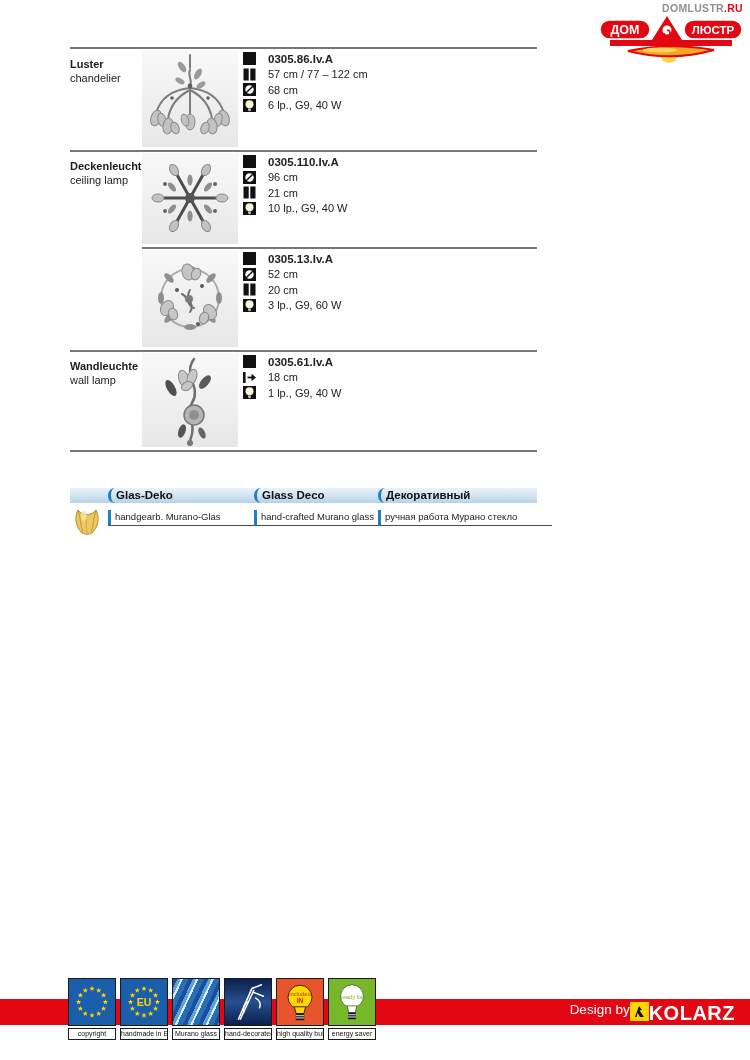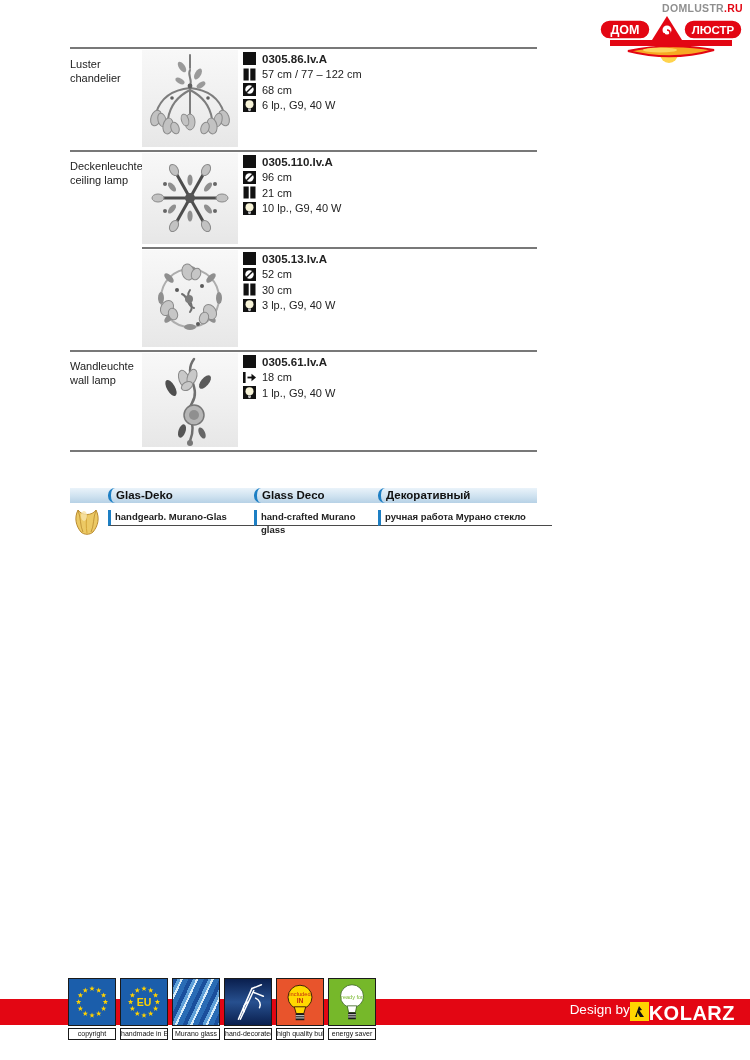--- a/index.html
+++ b/index.html
@@ -9,38 +9,38 @@
   
   .site-logo { position:absolute; top:2px; right:5px; width:150px; text-align:right; }
   .site-url { font-size:10.5px; font-weight:bold; letter-spacing:0.3px; padding-right:2px; }
   .site-url .gray { color:#8f8f8f; }
   .site-url .red { color:#e30613;margin-top:20px; }
 
   
   .catalog { position:absolute; left:70px; top:47px; width:467px; height:404px; }
   .hr { position:absolute; height:1.5px; background:#787878; }
   .p-label { position:absolute; left:0; width:72px; font-size:11px; color:#1c1c1c; line-height:14px; }
-  .p-label b { font-weight:normal; }
+  .p-label b { font-weight:bold; }
   .p-img { position:absolute; left:72px; width:96px;
     background:linear-gradient(180deg,#f8f8f8 0%,#efefef 55%,#e7e7e7 100%); }
   .p-specs { position:absolute; left:173px; width:294px; font-size:11px; color:#222; }
-  .spec-line { display:flex; align-items:center; gap:6px; height:15.5px; }
+  .spec-line { display:flex; align-items:center; gap:12px; height:15.5px; }
   .spec-line.art { font-weight:bold; font-size:11.5px; }
   .spec-icon { width:13px; height:13px; flex:0 0 13px; display:block; }
 
   
   .glass-table { position:absolute; left:70px; top:488px; width:467px; }
   .glass-header { position:relative; height:15px;
     background:linear-gradient(180deg,#eaf3fa 0%,#cfe2f0 55%,#b7d1e6 100%); }
   .gh-cell { position:absolute; top:0; height:15px; border-left:3px solid #1d7fc4;
     padding-left:5px; font-weight:bold; font-size:11.5px; line-height:15px; color:#111;border-radius:7px; }
   .glass-row { position:relative; margin-top:7px; height:20px; }
   .gr-cell { position:absolute; top:0; height:16px; border-left:3px solid #1d7fc4;
     border-bottom:1.5px solid #4a4a4a; padding-left:4px; font-size:9.5px;
-    line-height:13px; color:#222;font-weight:bold; }
+    line-height:13px; color:#222; }
   .c1 { left:38px;  width:146px; }
   .c2 { left:184px; width:124px; }
   .c3 { left:308px; width:174px; }
   .glass-icon { position:absolute; left:2px; top:-4px; }
 
   
   .red-bar { position:absolute; left:0; top:999px; width:750px; height:26px; background:#e30613; }
   .badges { position:absolute; left:68px; top:978px; display:flex; gap:4px; }
   .badge { width:48px; }
   .badge-icon { width:48px; height:48px; border:1px solid #1a1a1a; overflow:hidden; position:relative; }
@@ -274,30 +274,30 @@
           <circle cx="6.5" cy="6.5" r="4.2" fill="#fff"></circle>
           <line x1="3.2" y1="9.8" x2="9.8" y2="3.2" stroke="#111" stroke-width="1.5"></line>
         </svg>
       <span>52 cm</span>
       </div>
     <div class="spec-line">
       <svg class="spec-icon" viewBox="0 0 13 13">
           <rect x="0.5" y="0.5" width="5.2" height="12" fill="#111"></rect>
           <rect x="7.3" y="0.5" width="5.2" height="12" fill="#111"></rect>
         </svg>
-      <span>30 cm</span>
+      <span>20 cm</span>
       </div>
     <div class="spec-line">
       <svg class="spec-icon" viewBox="0 0 13 13">
           <rect width="13" height="13" fill="#111"></rect>
           <circle cx="6.5" cy="5.3" r="4" fill="#f7f3d7"></circle>
           <rect x="5" y="9.6" width="3" height="1.1" fill="#fff"></rect>
           <rect x="5.4" y="11.2" width="2.2" height="0.9" fill="#fff"></rect>
         </svg>
-      <span>3 lp., G9, 40 W</span>
+      <span>3 lp., G9, 60 W</span>
       </div>
   </div>
 
   <div class="p-label" style="top:312px;">
     <b>Wandleuchte</b><br>
     <span>wall lamp</span>
   </div>
   <div class="p-img" style="top:306px; height:94px;">
     <svg width="96" height="94" viewBox="0 0 96 94">
       <path d="M52 6 C40 22 60 34 50 50 C42 62 56 68 48 88" fill="none" stroke="#6f6f6f" stroke-width="2.5" stroke-linecap="round"></path>

